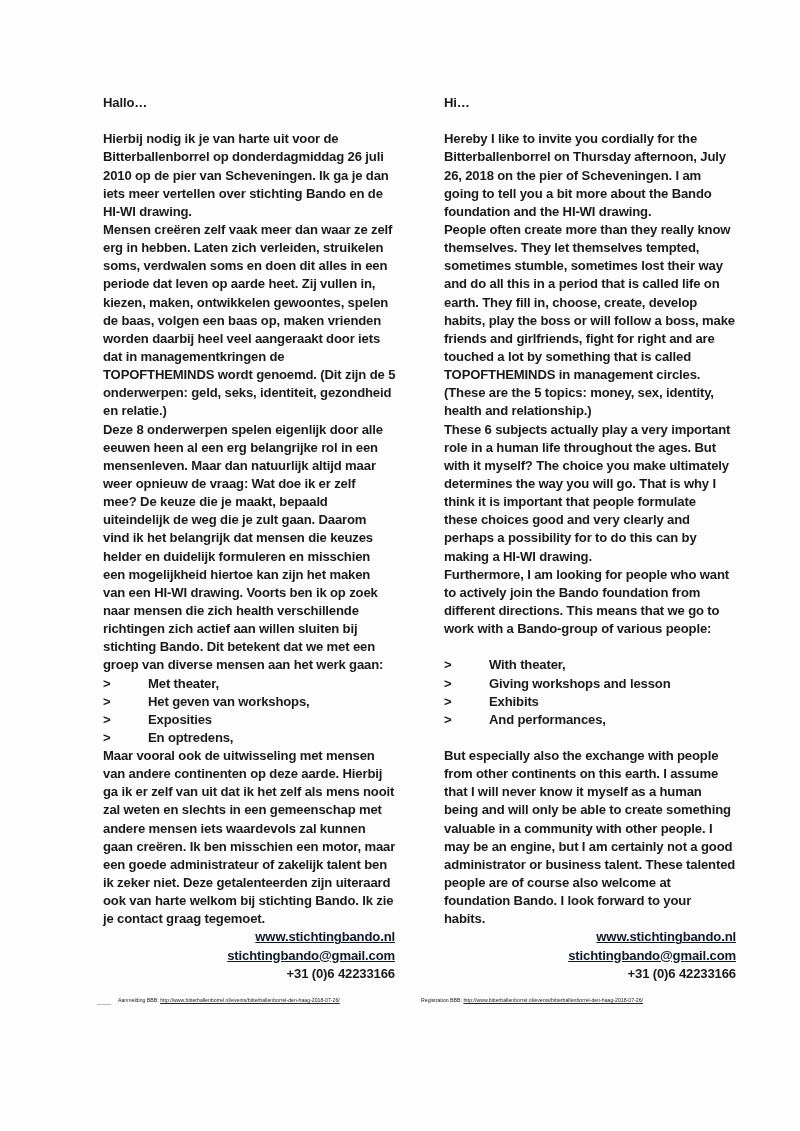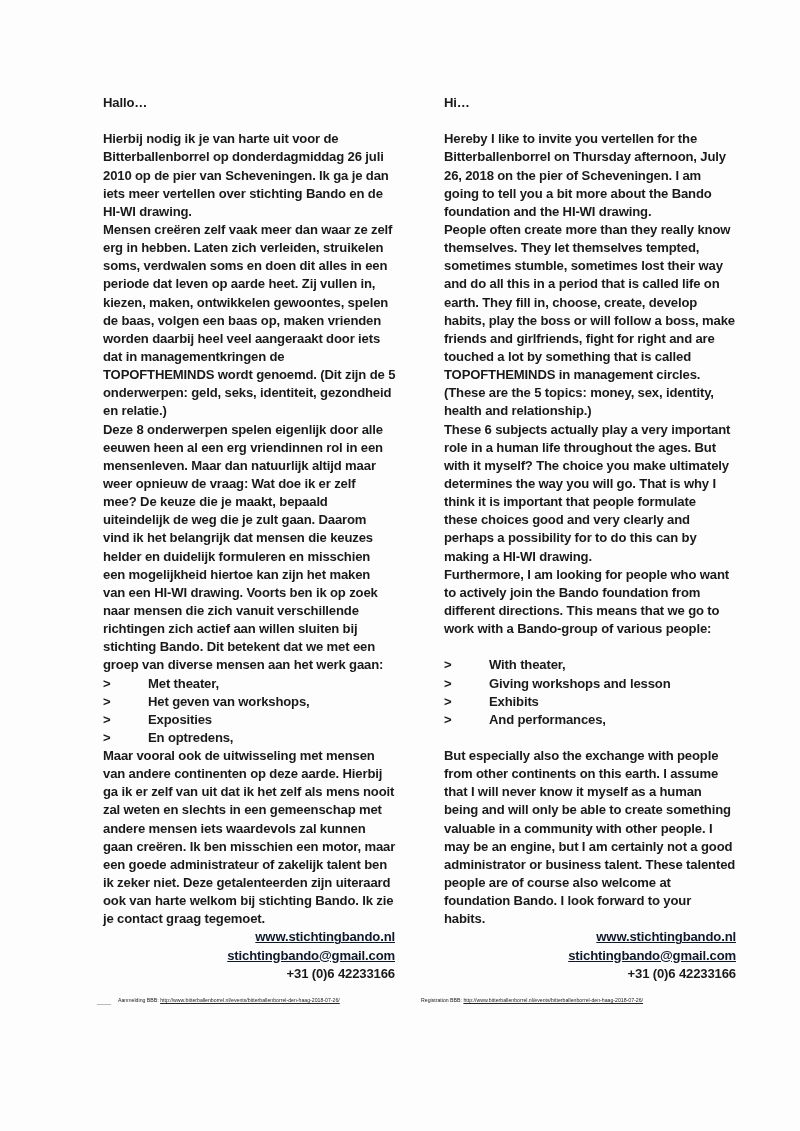--- a/index.html
+++ b/index.html
@@ -84,30 +84,30 @@
       <span class="line">soms, verdwalen soms en doen dit alles in een</span>
       <span class="line">periode dat leven op aarde heet. Zij vullen in,</span>
       <span class="line">kiezen, maken, ontwikkelen gewoontes, spelen</span>
       <span class="line">de baas, volgen een baas op, maken vrienden</span>
       <span class="line">worden daarbij heel veel aangeraakt door iets</span>
       <span class="line">dat in managementkringen de</span>
       <span class="line">TOPOFTHEMINDS wordt genoemd. (Dit zijn de 5</span>
       <span class="line">onderwerpen: geld, seks, identiteit, gezondheid</span>
       <span class="line">en relatie.)</span>
       <span class="line">Deze 8 onderwerpen spelen eigenlijk door alle</span>
-      <span class="line">eeuwen heen al een erg vriendinnen rol in een</span>
+      <span class="line">eeuwen heen al een erg belangrijke rol in een</span>
       <span class="line">mensenleven. Maar dan natuurlijk altijd maar</span>
       <span class="line">weer opnieuw de vraag: Wat doe ik er zelf</span>
       <span class="line">mee? De keuze die je maakt, bepaald</span>
       <span class="line">uiteindelijk de weg die je zult gaan. Daarom</span>
       <span class="line">vind ik het belangrijk dat mensen die keuzes</span>
       <span class="line">helder en duidelijk formuleren en misschien</span>
       <span class="line">een mogelijkheid hiertoe kan zijn het maken</span>
       <span class="line">van een HI-WI drawing. Voorts ben ik op zoek</span>
-      <span class="line">naar mensen die zich vanuit verschillende</span>
+      <span class="line">naar mensen die zich health verschillende</span>
       <span class="line">richtingen zich actief aan willen sluiten bij</span>
       <span class="line">stichting Bando. Dit betekent dat we met een</span>
       <span class="line">groep van diverse mensen aan het werk gaan:</span>
     </div>
   <div id="left-bullets">
       <span class="bullet"><span class="mark">&gt;</span><span>Met theater,</span></span>
       <span class="bullet"><span class="mark">&gt;</span><span>Het geven van workshops,</span></span>
       <span class="bullet"><span class="mark">&gt;</span><span>Exposities</span></span>
       <span class="bullet"><span class="mark">&gt;</span><span>En optredens,</span></span>
     </div>
@@ -125,21 +125,21 @@
     </div>
   <a class="right-line link">www.stichtingbando.nl</a>
   <a class="right-line link">stichtingbando@gmail.com</a>
   <span class="right-line">+31 (0)6 42233166</span>
 </div>
 
 <div class="col col-right">
   <span class="line">Hi…</span>
   <span class="blank"></span>
   <div id="right-lines">
-      <span class="line">Hereby I like to invite you vertellen for the</span>
+      <span class="line">Hereby I like to invite you cordially for the</span>
       <span class="line">Bitterballenborrel on Thursday afternoon, July</span>
       <span class="line">26, 2018 on the pier of Scheveningen. I am</span>
       <span class="line">going to tell you a bit more about the Bando</span>
       <span class="line">foundation and the HI-WI drawing.</span>
       <span class="line">People often create more than they really know</span>
       <span class="line">themselves. They let themselves tempted,</span>
       <span class="line">sometimes stumble, sometimes lost their way</span>
       <span class="line">and do all this in a period that is called life on</span>
       <span class="line">earth. They fill in, choose, create, develop</span>
       <span class="line">habits, play the boss or will follow a boss, make</span>

